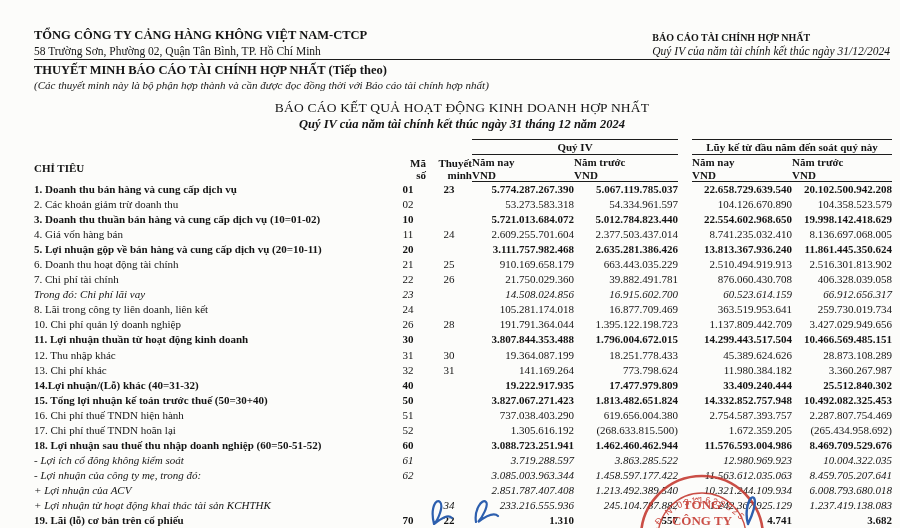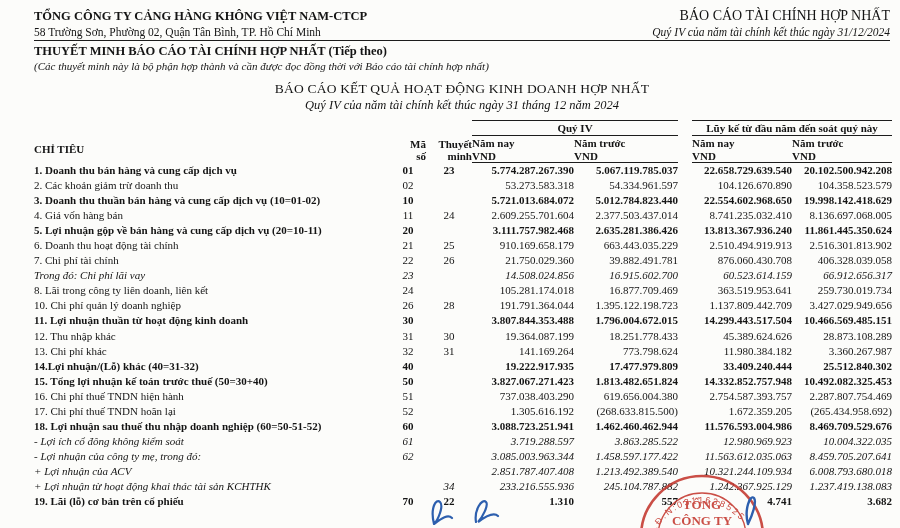--- a/index.html
+++ b/index.html
@@ -1,31 +1,31 @@
 <!DOCTYPE html>
 <html><head>
 <meta charset="utf-8">
 <style>
   html,body{margin:0;padding:0;}
   body{
     width:900px;height:528px;overflow:hidden;position:relative;
     background:#fcfcfa;color:#141414;
     font-family:"Liberation Serif","DejaVu Serif",serif;
   }
-  .page{padding:8px 10px 0 34px;}
+  .page{padding:8px 10px 0 34px;margin-top:20px;}
   .hdr{display:flex;justify-content:space-between;align-items:flex-end;
        border-bottom:1.5px solid #1c1c1c;padding-bottom:2px;}
   .company{font-weight:bold;font-size:12.5px;}
   .address{font-size:11.5px;margin-top:2px;}
-  .report-type{font-weight:normal;font-size:14px;text-align:right;}
+  .report-type{font-weight:bold;font-size:10px;text-align:left;}
   .period{font-size:11.5px;text-align:right;margin-top:2px;font-style:italic;}
   .notes-title{font-weight:bold;font-size:12.5px;margin-top:3px;}
   .notes-sub{font-style:italic;font-size:11px;margin-top:1px;}
   .title{text-align:center;font-weight:normal;font-size:13.5px;margin-top:9px;letter-spacing:.2px;}
-  .subtitle{text-align:center;font-weight:normal;font-style:italic;font-size:12.5px;margin-top:1px;}
+  .subtitle{text-align:center;font-weight:bold;font-style:italic;font-size:12.5px;margin-top:1px;}
 
   table.report{border-collapse:collapse;width:858px;margin-top:7px;font-size:11px;table-layout:fixed;}
   col.c-label{width:356px;} col.c-code{width:36px;} col.c-note{width:46px;}
   col.c-n1{width:102px;} col.c-n2{width:104px;} col.c-gap{width:14px;}
   col.c-n3{width:100px;} col.c-n4{width:100px;}
   th{font-weight:bold;padding:0;font-size:11px;line-height:12.5px;}
   td{padding:0;line-height:15.05px;white-space:nowrap;overflow:visible;}
   .grp{border-top:1.3px solid #1c1c1c;border-bottom:1.3px solid #1c1c1c;text-align:center;line-height:14px;white-space:nowrap;}
   .colhead{text-align:left;border-bottom:1.3px solid #1c1c1c;vertical-align:bottom;padding-top:1px;}
   .criteria{text-align:left;vertical-align:middle;}

